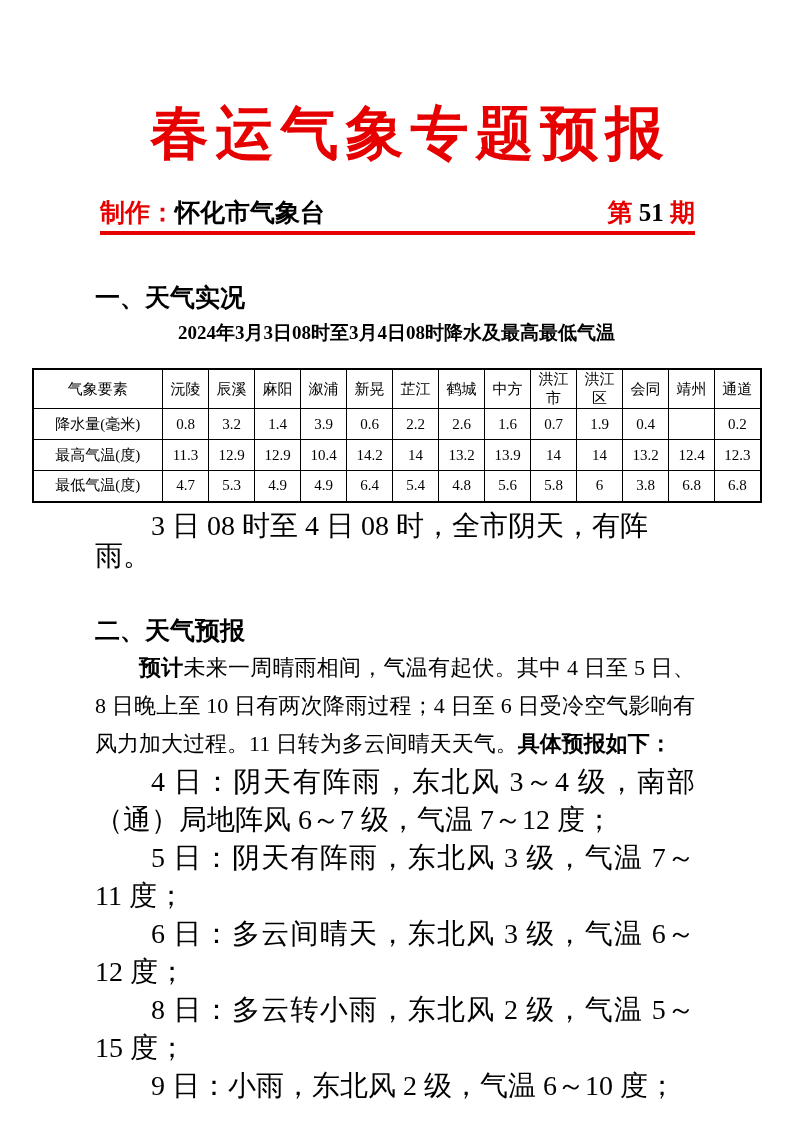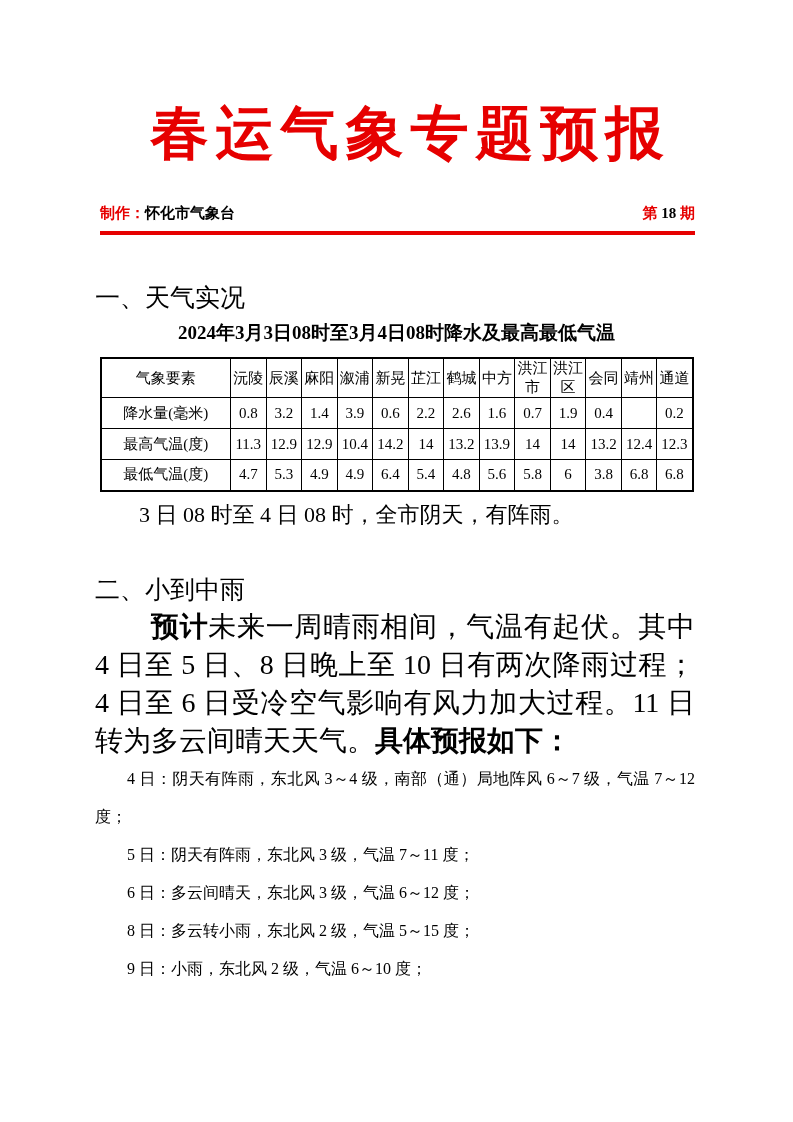--- a/index.html
+++ b/index.html
@@ -25,105 +25,105 @@
     color: var(--accent);
     font-family: "Liberation Serif", serif;
     padding-left: 28px;
   }
   
   .header-line {
     margin: 18px 98px 0 100px;
     display: flex;
     justify-content: space-between;
     align-items: baseline;
-    font-size: 15px;
+    font-size: 25px;
     font-weight: bold;
     line-height: 30px;
     white-space: nowrap;
   }
   .red-text { color: var(--accent); }
   .black-text { color: var(--ink); }
   .red-rule {
     margin: 3px 98px 0 100px;
     height: 4px;
     background: var(--accent);
   }
   
   .section-heading {
     margin: 48px 98px 0 95px;
     font-family: "Liberation Sans", sans-serif;
     font-size: 25px;
-    font-weight: normal;
+    font-weight: bold;
     line-height: 28px;
   }
   .section-heading.second { margin-top: 45px; }
   
   .table-title {
     margin-top: 9px;
     text-align: center;
     font-size: 19px;
     font-weight: bold;
     line-height: 26px;
   }
   table.weather {
-    margin: 11px auto 0 auto;
-    width: 594px;
+    margin: 22px auto 0 auto;
+    width: 730px;
     table-layout: fixed;
     border-collapse: collapse;
     border: 2px solid #000;
   }
   table.weather th, table.weather td {
     border: 1px solid #000;
     height: 31px;
     padding: 0 2px;
     text-align: center;
     vertical-align: middle;
     font-size: 15px;
     font-weight: normal;
     font-family: "Liberation Serif", serif;
     overflow: hidden;
   }
   col.feature-col { width: 130px; }
   
   .summary {
     margin: 8px 98px 0 95px;
-    font-size: 22px;
+    font-size: 28px;
     line-height: 30px;
     text-indent: 2em;
   }
   .intro {
     margin: 5px 98px 0 95px;
-    font-size: 28px;
+    font-size: 22px;
     line-height: 38px;
     text-indent: 2em;
     text-align: justify;
   }
   .forecast-item {
     margin: 0 98px 0 95px;
-    font-size: 16px;
+    font-size: 28px;
     line-height: 38px;
     text-indent: 2em;
     text-align: justify;
   }
   .bold { font-weight: bold; }
 </style>
 </head>
 <body>
 
 <div class="page">
 
   <div class="doc-title">春运气象专题预报</div>
 
   <div class="header-line">
     <span>
       <span class="red-text">制作：</span><span class="black-text">怀化市气象台</span>
     </span>
     <span>
       <span class="red-text">第</span>
-      <span class="black-text">18</span>
+      <span class="black-text">51</span>
       <span class="red-text">期</span>
     </span>
   </div>
 
   <div class="red-rule"></div>
 
   <div class="section-heading">一、天气实况</div>
 
   <div class="table-title">2024年3月3日08时至3月4日08时降水及最高最低气温</div>
 
@@ -196,21 +196,21 @@
           <td>6</td>
           <td>3.8</td>
           <td>6.8</td>
           <td>6.8</td>
         </tr>
       </tbody>
   </table>
 
   <p class="summary">3 日 08 时至 4 日 08 时，全市阴天，有阵雨。</p>
 
-  <div class="section-heading second">二、小到中雨</div>
+  <div class="section-heading second">二、天气预报</div>
 
   <p class="intro"><span class="bold">预计</span><span>未来一周晴雨相间，气温有起伏。其中 4 日至 5 日、8 日晚上至 10 日有两次降雨过程；4 日至 6 日受冷空气影响有风力加大过程。11 日转为多云间晴天天气。</span><span class="bold">具体预报如下：</span></p>
 
   <div>
     <p class="forecast-item">4 日：阴天有阵雨，东北风 3～4 级，南部（通）局地阵风 6～7 级，气温 7～12 度；</p>
     <p class="forecast-item">5 日：阴天有阵雨，东北风 3 级，气温 7～11 度；</p>
     <p class="forecast-item">6 日：多云间晴天，东北风 3 级，气温 6～12 度；</p>
     <p class="forecast-item">8 日：多云转小雨，东北风 2 级，气温 5～15 度；</p>
     <p class="forecast-item">9 日：小雨，东北风 2 级，气温 6～10 度；</p>
   </div>

